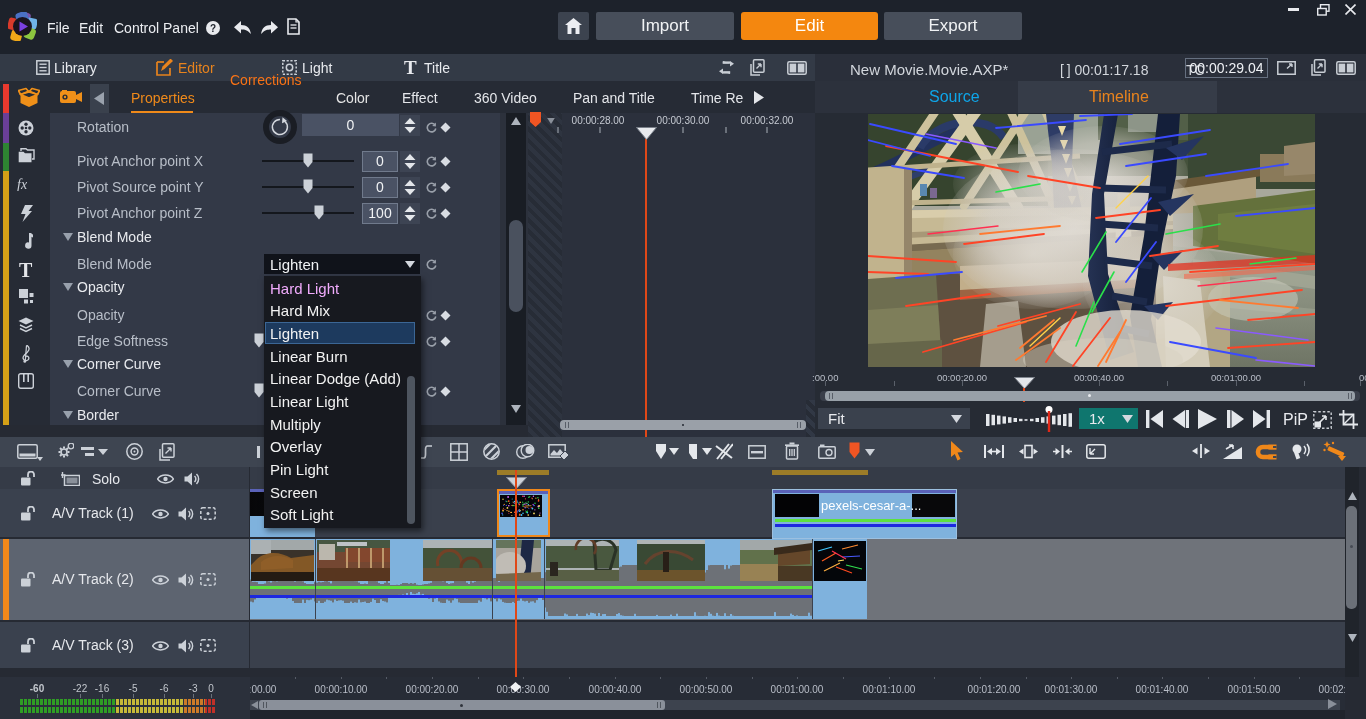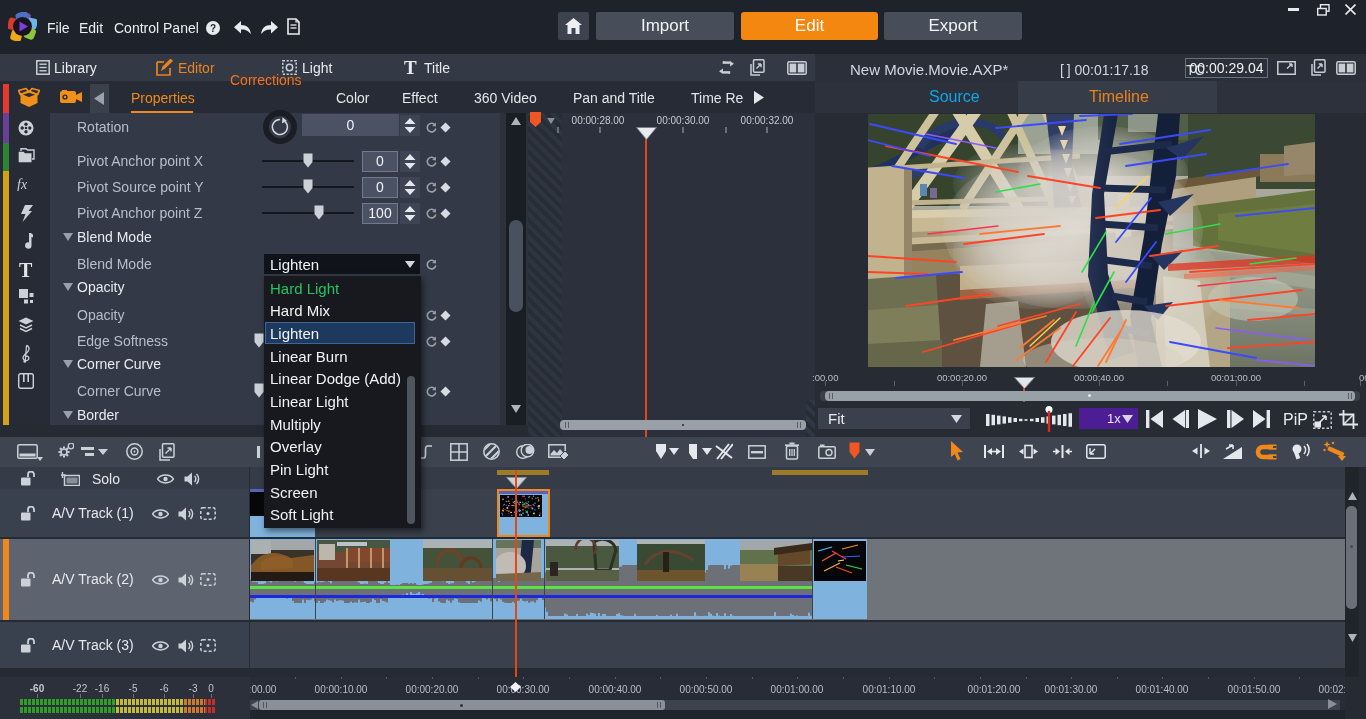--- a/index.html
+++ b/index.html
@@ -637,22 +637,22 @@
   <rect x="55" y="11.2" width="3.5" height="5.6"></rect>
         <rect x="60.5" y="10.4" width="3.5" height="7.2"></rect>
   <rect x="66" y="9.6" width="3.5" height="8.8"></rect>
         <rect x="71.5" y="8.8" width="3.5" height="10.4"></rect>
   <rect x="77" y="8" width="3.5" height="12"></rect>
         <rect x="82.5" y="7.2" width="3.5" height="13.6"></rect>
  </g>
  <circle cx="63" cy="3.5" r="3.5" fill="#fff"></circle>
  <rect x="61.8" y="5" width="2.4" height="21" fill="#e02818"></rect>
 </svg>
-<div class="a txt" style="left:1079px;top:408px;width:59px;height:21px;background:#4c1d95;font-size:13px;color:#e8eaee;
- padding-left:28px;line-height:21px;">1x</div>
+<div class="a txt" style="left:1079px;top:408px;width:59px;height:21px;background:#0f766e;font-size:15px;color:#e8eaee;
+ padding-left:10px;line-height:21px;">1x</div>
 <svg class="a" style="left:1122px;top:415px" width="11" height="8" viewBox="0 0 11 8">
       <path d="M0 0 L11 0 L5.5 8 Z" fill="#d4d8de"></path>
     </svg>
 <svg class="a" style="left:1146px;top:410px" width="17" height="18" viewBox="0 0 17 18">
  <rect x="0" y="0" width="3.4" height="18" fill="#e4e7eb"></rect>
       <path d="M17 0 L17 18 L4.5 9 Z" fill="#e4e7eb"></path>
 </svg>
 <svg class="a" style="left:1172px;top:410px" width="17" height="18" viewBox="0 0 17 18">
  <path d="M13 0 L13 18 L0.5 9 Z" fill="#e4e7eb"></path>
       <rect x="13.8" y="0" width="3.4" height="18" fill="#e4e7eb"></rect>
@@ -1054,20 +1054,28 @@
         <line x1="19.0" y1="14.1" x2="18.3" y2="16.3" stroke="#ff3050" stroke-width="0.7"></line>
         <line x1="22.6" y1="9.5" x2="26.6" y2="7.2" stroke="#30e050" stroke-width="0.7"></line>
         <line x1="18.0" y1="8.3" x2="16.0" y2="5.4" stroke="#30e050" stroke-width="0.7"></line>
         <line x1="23.1" y1="9.9" x2="27.2" y2="8.5" stroke="#e06aff" stroke-width="0.7"></line>
         <line x1="18.3" y1="14.9" x2="16.7" y2="18.6" stroke="#4a5aff" stroke-width="0.7"></line>
         <line x1="19.6" y1="14.1" x2="19.2" y2="16.8" stroke="#40c8ff" stroke-width="0.7"></line>
         <line x1="16.5" y1="10.8" x2="12.1" y2="10.5" stroke="#30e050" stroke-width="0.7"></line>
  </svg>
 </div>
 
+<div class="a" style="left:772px;top:489px;width:185px;height:50px;background:#7fb2dd;border:1px solid #9cc0e0;">
+ <div class="a" style="left:0;top:0;width:183px;height:3px;background:#5a62b8;"></div>
+ <div class="a" style="left:2px;top:4px;width:44px;height:23px;background:#030305;"></div>
+ <div class="a" style="left:139px;top:4px;width:43px;height:23px;background:#08080a;"></div>
+ <div class="a txt" style="left:48px;top:8px;font-size:13px;color:#fff;">pexels-cesar-a-...</div>
+ <div class="a" style="left:2px;top:29px;width:181px;height:3px;background:#5ce23e;"></div>
+ <div class="a" style="left:2px;top:34px;width:181px;height:3px;background:#1c28e0;"></div>
+</div>
 
 <div class="a" style="left:250px;top:539px;width:617px;height:80px;background:#7fb2dd;"></div>
 <svg class="a" style="left:250px;top:562px" width="570" height="57" viewBox="0 0 570 57">
       <g fill="#6d7177">
         <rect x="0" y="17.5" width="2" height="22.1"></rect>
         <rect x="2" y="19.9" width="2" height="20.4"></rect>
         <rect x="4" y="19.8" width="2" height="17.6"></rect>
         <rect x="6" y="20.1" width="2" height="15.0"></rect>
         <rect x="8" y="22.0" width="2" height="11.0"></rect>
         <rect x="10" y="22.0" width="2" height="11.1"></rect>
@@ -1523,21 +1531,21 @@
  <path d="M6.5 0 L12 5 L6.5 10 L1 5 Z" fill="#f0f2f4"></path>
 </svg>
 
 <div class="a" style="left:264px;top:254px;width:156px;height:20px;background:#10131a;z-index:60;"></div>
 <div class="a txt" style="left:270px;top:256px;font-size:15px;color:#f0f2f4;z-index:61;">Lighten</div>
 <svg class="a" style="left:405px;top:261px;z-index:61" width="10" height="7" viewBox="0 0 10 7">
       <path d="M0 0 L10 0 L5 7 Z" fill="#d4d8de"></path>
     </svg>
 <div class="a" style="left:264px;top:276px;width:157px;height:252px;background:#17191f;z-index:60;box-shadow:2px 3px 6px rgba(0,0,0,0.5);"></div>
 
-<div class="a txt" style="left:270px;top:280px;font-size:15px;color:#22c55e;z-index:62;">Hard Light</div>
+<div class="a txt" style="left:270px;top:280px;font-size:15px;color:#f0abfc;z-index:62;">Hard Light</div>
 <div class="a txt" style="left:270px;top:302px;font-size:15px;color:#f2f2f2;z-index:62;">Hard Mix</div>
 <div class="a" style="left:265px;top:322px;width:150px;height:22px;background:#1d3a5e;border:1px solid #3b6695;z-index:61;"></div>
 <div class="a txt" style="left:270px;top:325px;font-size:15px;color:#f2f2f2;z-index:62;">Lighten</div>
 <div class="a txt" style="left:270px;top:348px;font-size:15px;color:#f2f2f2;z-index:62;">Linear Burn</div>
 <div class="a txt" style="left:270px;top:370px;font-size:15px;color:#f2f2f2;z-index:62;">Linear Dodge (Add)</div>
 <div class="a txt" style="left:270px;top:393px;font-size:15px;color:#f2f2f2;z-index:62;">Linear Light</div>
 <div class="a txt" style="left:270px;top:416px;font-size:15px;color:#f2f2f2;z-index:62;">Multiply</div>
 <div class="a txt" style="left:270px;top:438px;font-size:15px;color:#f2f2f2;z-index:62;">Overlay</div>
 <div class="a txt" style="left:270px;top:461px;font-size:15px;color:#f2f2f2;z-index:62;">Pin Light</div>
 <div class="a txt" style="left:270px;top:484px;font-size:15px;color:#f2f2f2;z-index:62;">Screen</div>

